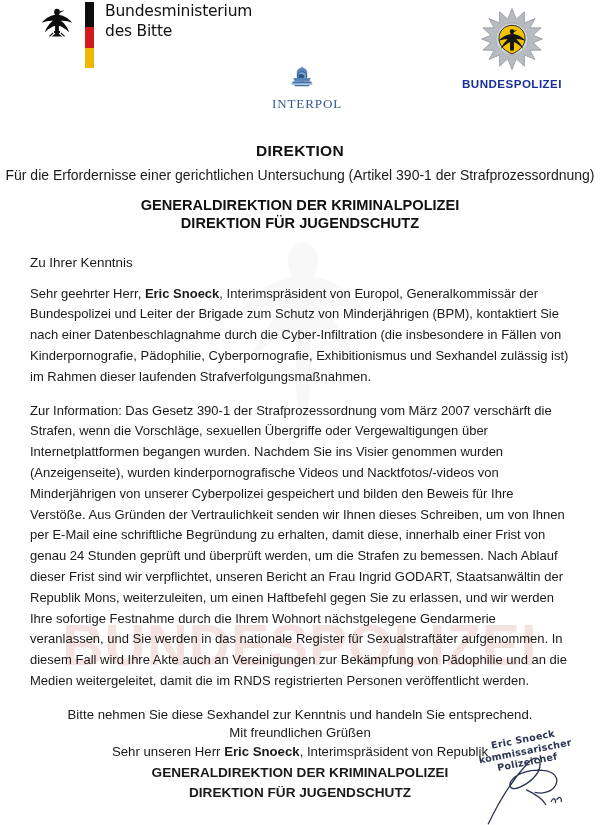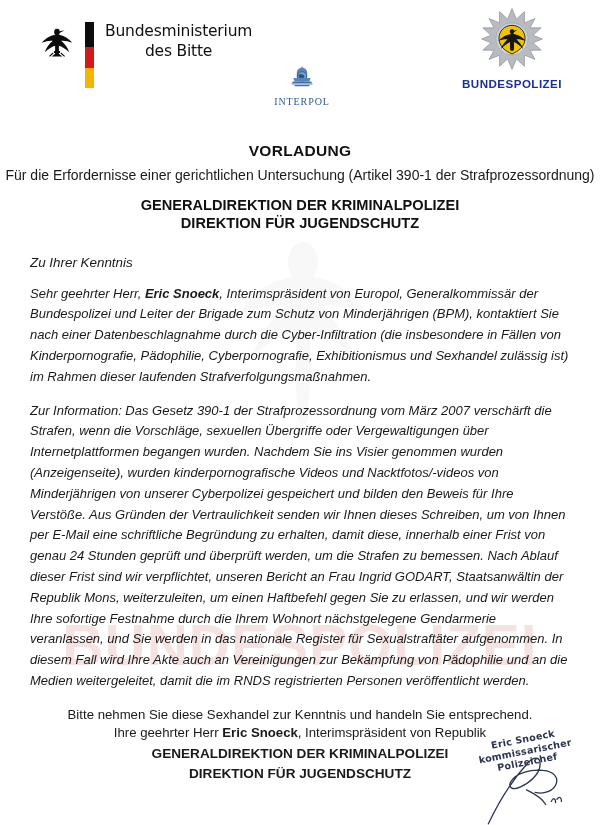--- a/index.html
+++ b/index.html
@@ -51,24 +51,23 @@
 
   
   .header {
     position: relative;
     z-index: 2;
     height: 120px;
   }
   .bmi-logo {
     position: absolute;
     left: 38px;
-    top: 20px;
+    top: 0;
     display: flex;
     align-items: flex-start;
-    text-align: center;
   }
   .bmi-eagle { width: 38px; height: 38px; margin-top: 3px; }
   .bmi-flag {
     width: 9px;
     height: 66px;
     margin: 2px 11px 0 9px;
     background: linear-gradient(to bottom,
        #0d0d0d 0%, #0d0d0d 38%,
        #d31a1a 38%, #d31a1a 70%,
        #f2b600 70%, #f2b600 100%);
@@ -85,21 +84,21 @@
   .interpol-logo {
     position: absolute;
     left: 272px;
     top: 65px;
     text-align: center;
     width: 60px;
   }
   .interpol-mark { width: 26px; height: 27px; }
   .interpol-caption {
     font-family: "Liberation Serif", serif;
-    font-size: 10px;
+    font-size: 13px;
     letter-spacing: 0.9px;
     color: #2f5b92;
     margin-top: 0px;
   }
 
   .bupo-logo {
     position: absolute;
     left: 457px;
     top: 8px;
     text-align: center;
@@ -138,21 +137,20 @@
     margin-top: 14px;
     color: #111;
   }
 
   
   .body-wrap {
     position: relative;
     z-index: 2;
     margin: 0 30px;
     padding-top: 22px;
-    font-style: italic;
   }
   .salutation {
     font-size: 13.4px;
     color: #1a1a1a;
     margin-bottom: 14px;
   }
   .para {
     font-size: 13px;
     line-height: 1.60;
     color: #1a1a1a;
@@ -270,39 +268,40 @@
             <path d="M50 42 C42 42 34 46 28 53 C33 51 39 50 43 50.5 C38 55 34 60 32 66 C38 60 44 56 47 55 L47 65 L53 65 L53 55 C56 56 62 60 68 66 C66 60 62 55 57 50.5 C61 50 67 51 72 53 C66 46 58 42 50 42 Z"></path>
             <rect x="47" y="55" width="6" height="14" rx="2"></rect>
           </g>
         </g>
       </svg>
       <div class="bupo-caption">BUNDESPOLIZEI</div>
     </div>
   </div>
 
   <div class="titles">
-    <div class="t-main">VORLADUNG</div>
+    <div class="t-main">DIREKTION</div>
     <div class="t-sub">Für die Erfordernisse einer gerichtlichen Untersuchung (Artikel 390-1 der Strafprozessordnung)</div>
     <div class="t-dept">
       <div>GENERALDIREKTION DER KRIMINALPOLIZEI</div>
       <div>DIREKTION FÜR JUGENDSCHUTZ</div>
     </div>
   </div>
 
   <div class="body-wrap">
     <div class="salutation">Zu Ihrer Kenntnis</div>
 
     <p class="para"><span>Sehr geehrter Herr, </span><b>Eric Snoeck</b><span>, Interimspräsident von Europol, Generalkommissär der Bundespolizei und Leiter der Brigade zum Schutz von Minderjährigen (BPM), kontaktiert Sie nach einer  Datenbeschlagnahme durch die Cyber-Infiltration (die insbesondere in Fällen von Kinderpornografie, Pädophilie, Cyberpornografie,  Exhibitionismus und Sexhandel zulässig ist) im Rahmen dieser laufenden Strafverfolgungsmaßnahmen.</span></p>
 
     <p class="para">Zur Information: Das Gesetz 390-1 der Strafprozessordnung vom März 2007 verschärft die Strafen, wenn die Vorschläge, sexuellen Übergriffe oder Vergewaltigungen über Internetplattformen begangen wurden. Nachdem Sie ins Visier genommen wurden (Anzeigenseite), wurden kinderpornografische Videos und Nacktfotos/-videos von Minderjährigen von unserer Cyberpolizei gespeichert und bilden den Beweis für Ihre Verstöße. Aus Gründen der Vertraulichkeit senden wir Ihnen dieses Schreiben, um von Ihnen per E-Mail eine schriftliche Begründung zu erhalten, damit diese, innerhalb einer Frist von genau 24 Stunden geprüft und überprüft werden, um die Strafen zu bemessen. Nach Ablauf dieser Frist sind wir verpflichtet, unseren Bericht an Frau Ingrid GODART, Staatsanwältin der Republik Mons, weiterzuleiten, um einen Haftbefehl gegen Sie zu erlassen, und wir werden Ihre sofortige Festnahme durch die Ihrem Wohnort nächstgelegene Gendarmerie veranlassen, und Sie werden in das nationale Register für Sexualstraftäter aufgenommen. In diesem Fall wird Ihre Akte auch an Vereinigungen zur Bekämpfung von Pädophilie und an die Medien weitergeleitet, damit die im RNDS registrierten Personen veröffentlicht werden.</p>
   </div>
 
   <div class="closing">
     <div>Bitte nehmen Sie diese Sexhandel zur Kenntnis und handeln Sie entsprechend.</div>
-    <div><span>Ihre geehrter Herr </span><b>Eric Snoeck</b><span>, Interimspräsident von Republik</span></div>
+    <div>Mit freundlichen Grüßen</div>
+    <div><span>Sehr unseren Herr </span><b>Eric Snoeck</b><span>, Interimspräsident von Republik</span></div>
     <div class="line-bold">GENERALDIREKTION DER KRIMINALPOLIZEI</div>
     <div class="line-bold">DIREKTION FÜR JUGENDSCHUTZ</div>
   </div>
 
   <div class="signature">
     <div class="sig-name">Eric Snoeck</div>
     <div class="sig-name">kommissarischer</div>
     <div class="sig-name">Polizeichef</div>
     <svg class="sig-stroke" viewBox="0 0 120 70">
       <g fill="none" stroke="#2c3550" stroke-width="1.3" stroke-linecap="round">

